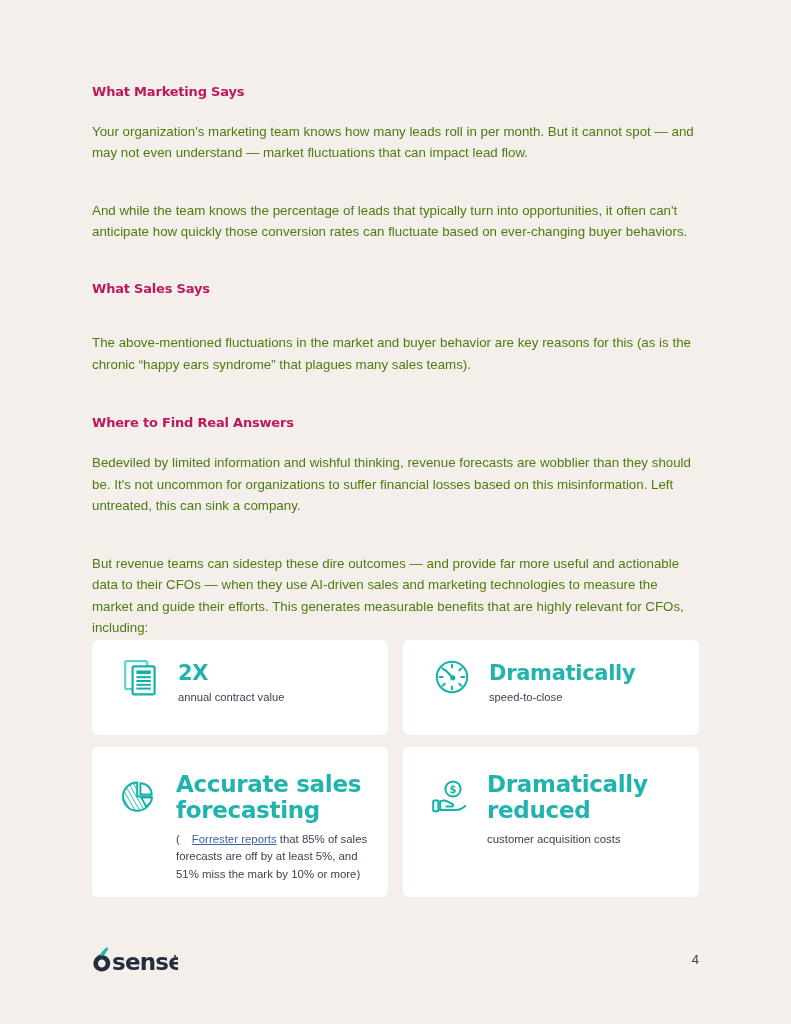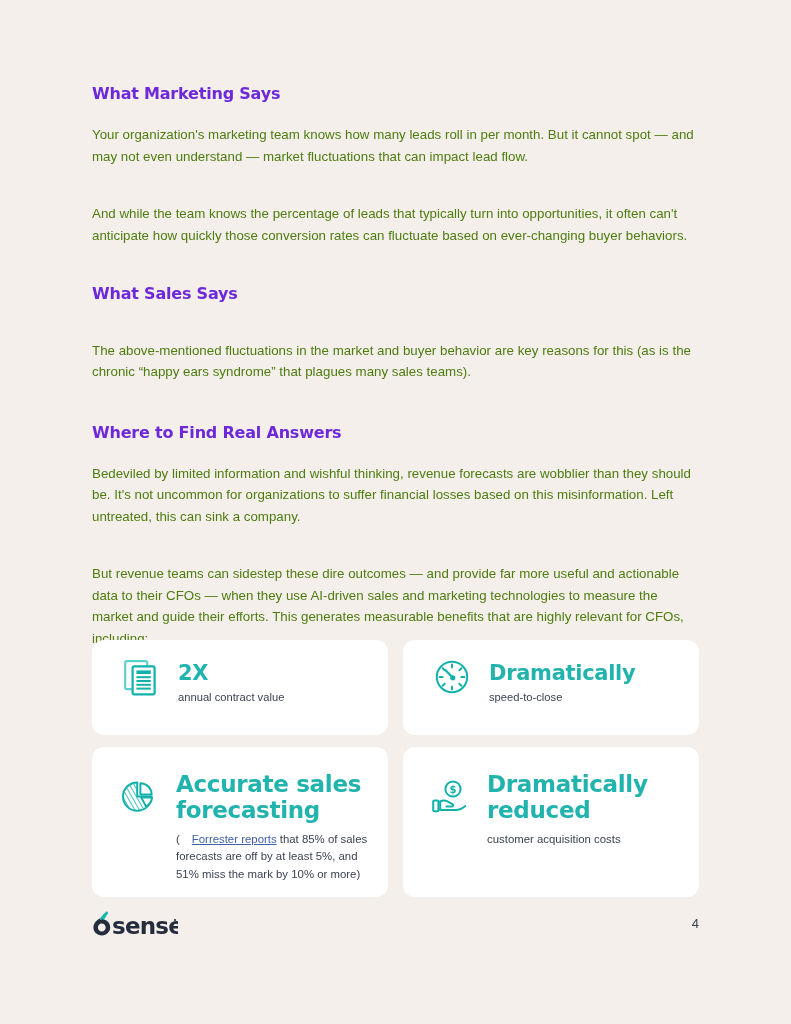--- a/index.html
+++ b/index.html
@@ -22,23 +22,23 @@
   }
   .content {
     position: absolute;
     left: 92px;
     top: 84px;
     width: 606px;
   }
 
   h2.section-heading {
     font-family: "DejaVu Sans", sans-serif;
-    font-size: 16px;
+    font-size: 13px;
     font-weight: bold;
-    color: #6d28d9;
+    color: #be185d;
     letter-spacing: -0.2px;
     margin: 0 0 21px 0;
     line-height: 1.2;
   }
   .section + .section { margin-top: 36px; }
   .section.s2 { margin-top: 38px; }
   .section.s3 { margin-top: 40px; }
 
   p.body-text {
     font-size: 13.3px;
@@ -56,21 +56,21 @@
     top: 640px;
     width: 607px;
     display: grid;
     grid-template-columns: 296px 296px;
     grid-template-rows: 95px 150px;
     column-gap: 15px;
     row-gap: 12px;
   }
   .card {
     background: #ffffff;
-    border-radius: 12px;
+    border-radius: 6px;
     box-sizing: border-box;
     display: flex;
     align-items: flex-start;
     padding: 20px 18px 18px 26px;
   }
   .card.tall { padding-top: 22px; padding-left: 24px; }
   .card-icon {
     flex: 0 0 auto;
     width: 46px;
     height: 46px;
@@ -106,21 +106,21 @@
     color: #3f5fa8;
     text-decoration: underline;
     margin-left: 12px;
   }
 
   
   .footer {
     position: absolute;
     left: 92px;
     right: 92px;
-    top: 908px;
+    top: 944px;
     height: 30px;
     display: flex;
     align-items: center;
     justify-content: space-between;
   }
   .logo {
     display: flex;
     align-items: center;
   }
   .page-number {

